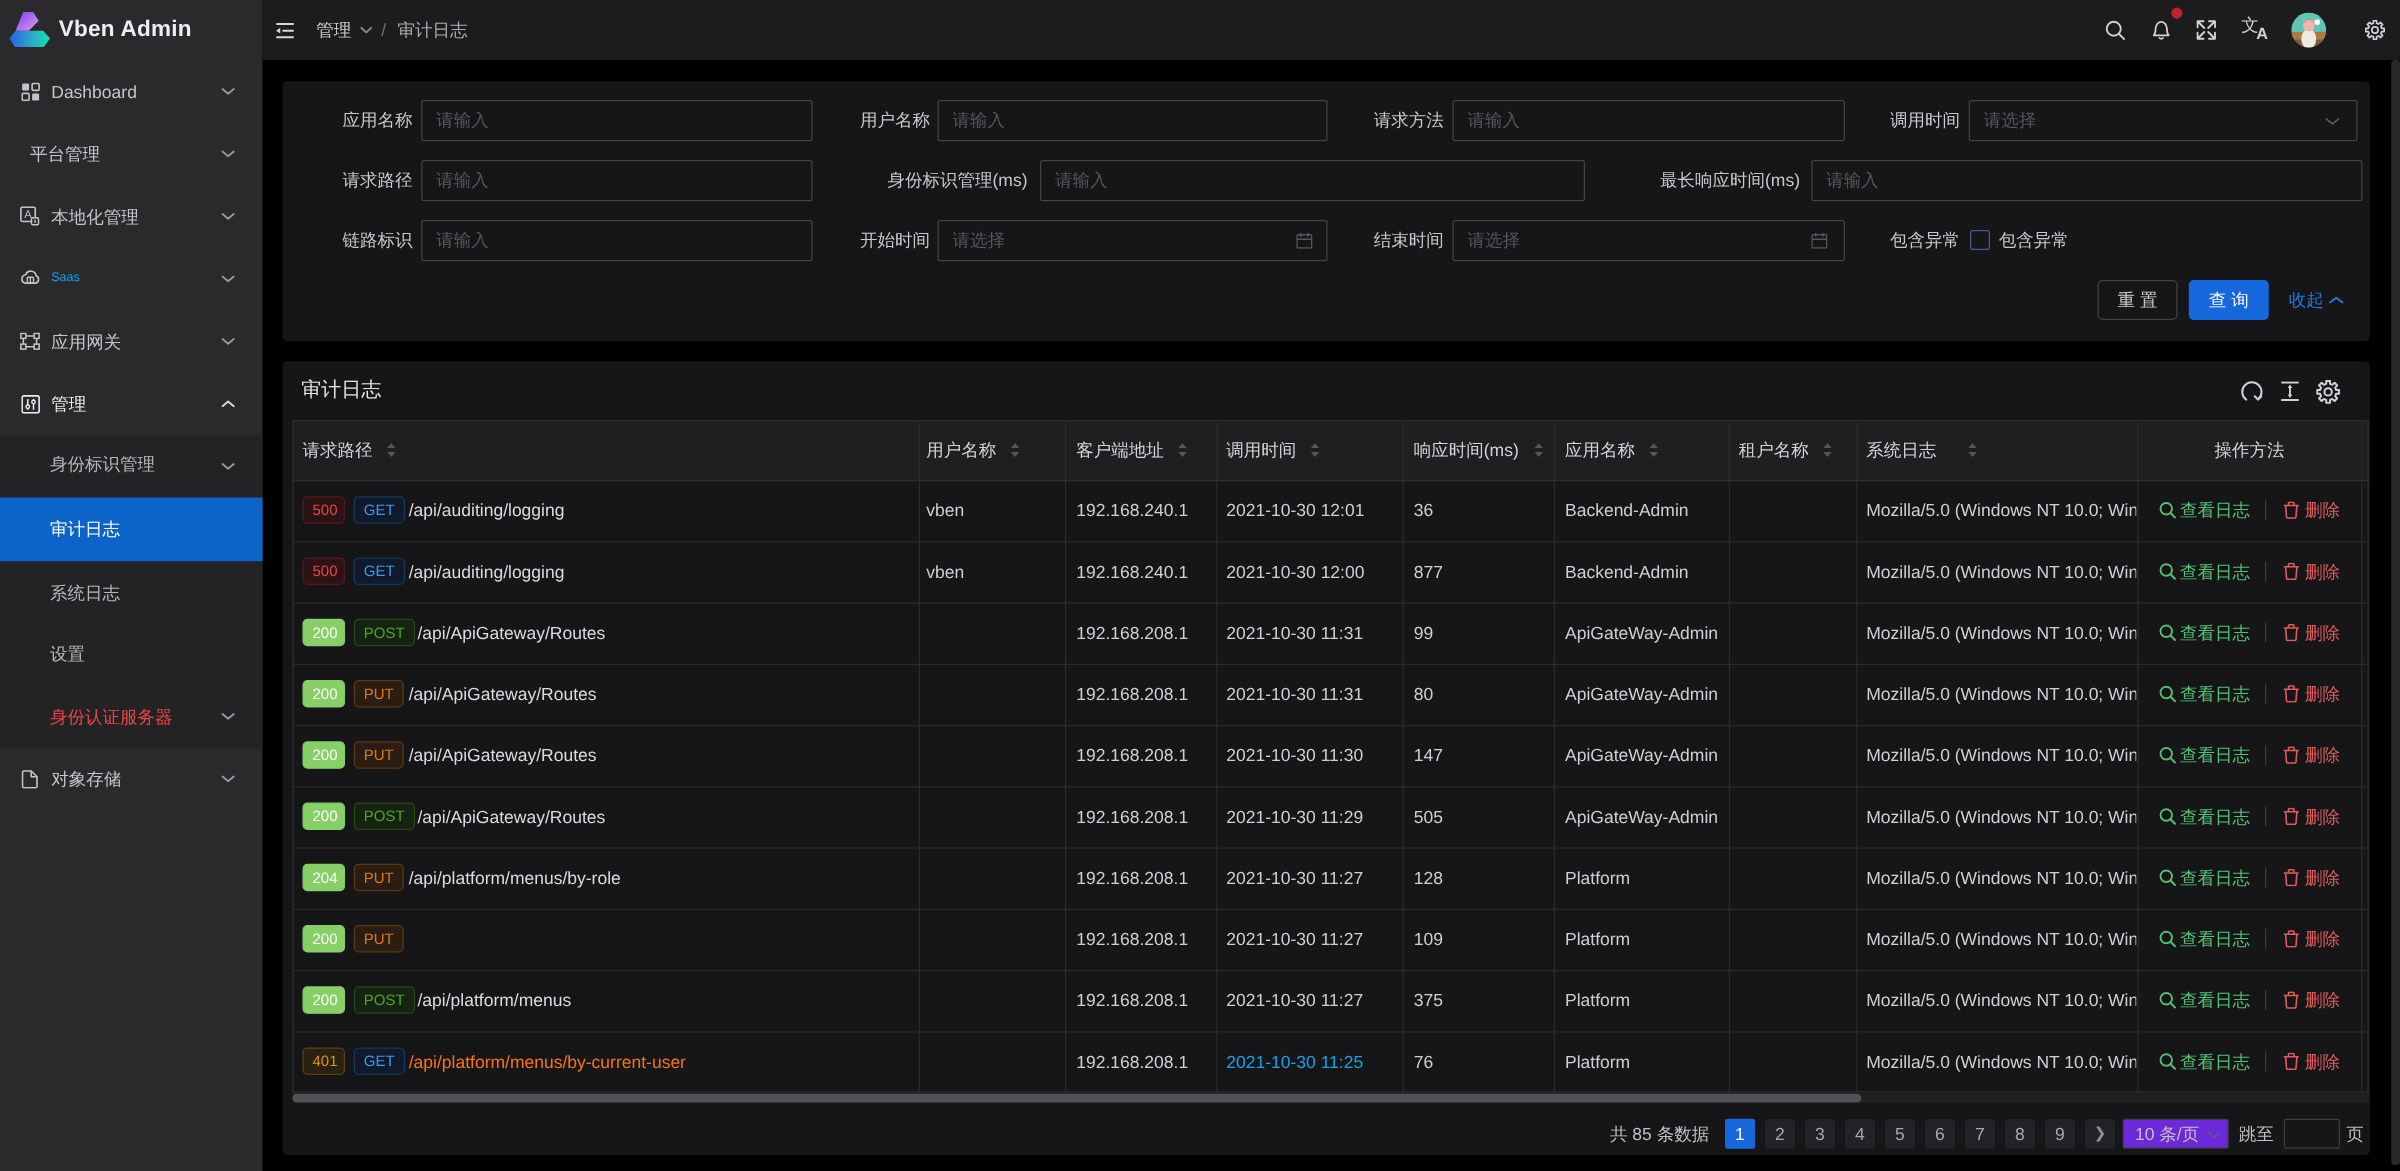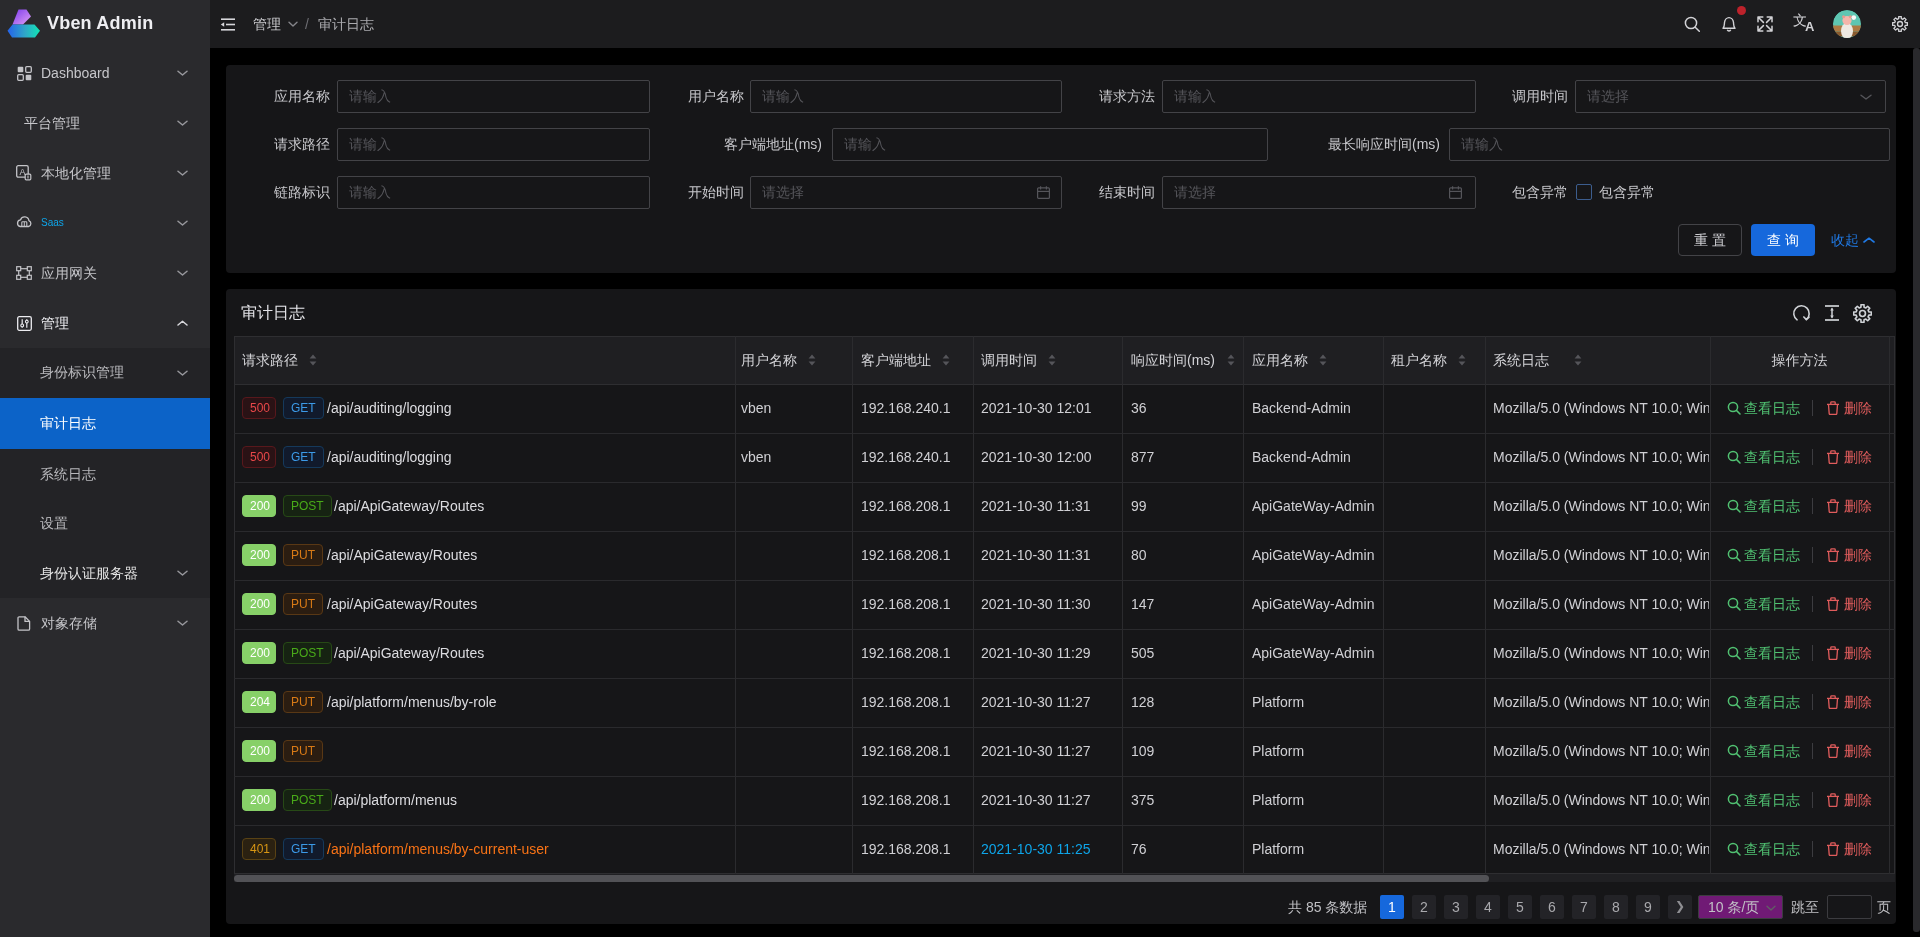--- a/index.html
+++ b/index.html
@@ -95,21 +95,21 @@
       <polyline points="1,5 5.5,1.2 10,5" stroke="#d8d8dc" stroke-width="1.5" stroke-linecap="round" stroke-linejoin="round"></polyline>
     </svg>
 <div class="abs" style="left:40px;top:363px;line-height:20px;font-size:14px;color:#b8b8bc;font-family:Liberation Serif, serif;">身份标识管理</div>
     <svg class="abs" style="left:177px;top:370px" width="11" height="6" viewBox="0 0 11 6" fill="none">
       <polyline points="1,1.2 5.5,5 10,1.2" stroke="#97979c" stroke-width="1.5" stroke-linecap="round" stroke-linejoin="round"></polyline>
     </svg>
 <div class="abs" style="left:0;top:398px;width:210px;height:51px;background:#0c63c8"></div>
 <div class="abs" style="left:40px;top:413px;line-height:20px;font-size:14px;color:#fff">审计日志</div>
 <div class="abs" style="left:40px;top:464px;line-height:20px;font-size:14px;color:#b8b8bc;">系统日志</div>
 <div class="abs" style="left:40px;top:513px;line-height:20px;font-size:14px;color:#b8b8bc;">设置</div>
-<div class="abs" style="left:40px;top:563px;line-height:20px;font-size:14px;color:#e5e5e5;">身份认证服务器</div>
+<div class="abs" style="left:40px;top:563px;line-height:20px;font-size:14px;color:#ef4444;">身份认证服务器</div>
     <svg class="abs" style="left:177px;top:570px" width="11" height="6" viewBox="0 0 11 6" fill="none">
       <polyline points="1,1.2 5.5,5 10,1.2" stroke="#97979c" stroke-width="1.5" stroke-linecap="round" stroke-linejoin="round"></polyline>
     </svg>
 <svg class="abs" style="left:17px;top:616px" width="14" height="15" viewBox="0 0 14 15" fill="none">
       <path d="M1 2 a1.2 1.2 0 0 1 1.2 -1.2 H8 L12.6 5.4 V13 a1.2 1.2 0 0 1 -1.2 1.2 H2.2 A1.2 1.2 0 0 1 1 13 Z" stroke="#c4c4c8" stroke-width="1.3" stroke-linejoin="round"></path>
       <path d="M8 0.8 V5.4 H12.6" stroke="#c4c4c8" stroke-width="1.3" stroke-linejoin="round"></path>
     </svg>
     <div class="abs" style="left:41px;top:613px;line-height:20px;font-size:14px;color:#c6c6ca;">对象存储</div>
     <svg class="abs" style="left:177px;top:620px" width="11" height="6" viewBox="0 0 11 6" fill="none">
       <polyline points="1,1.2 5.5,5 10,1.2" stroke="#97979c" stroke-width="1.5" stroke-linecap="round" stroke-linejoin="round"></polyline>
@@ -172,21 +172,21 @@
 <div class="inp" style="left:750px;top:80px;width:312px">请输入</div>
 <div class="lbl" style="left:955px;top:80px;width:200px">请求方法</div>
 <div class="inp" style="left:1162px;top:80px;width:314px">请输入</div>
 <div class="lbl" style="left:1368px;top:80px;width:200px">调用时间</div>
 <div class="inp" style="left:1575px;top:80px;width:311px">请选择</div>
 <svg class="abs" style="left:1860px;top:94px" width="12" height="6" viewBox="0 0 12 6" fill="none">
       <polyline points="1,1.2 6.0,5 11,1.2" stroke="#55555a" stroke-width="1.4" stroke-linecap="round" stroke-linejoin="round"></polyline>
     </svg>
 <div class="lbl" style="left:130px;top:128px;width:200px">请求路径</div>
 <div class="inp" style="left:337px;top:128px;width:313px">请输入</div>
-<div class="lbl" style="left:622px;top:128px;width:200px">客户端地址(ms)</div>
+<div class="lbl" style="left:622px;top:128px;width:200px">身份标识管理(ms)</div>
 <div class="inp" style="left:832px;top:128px;width:436px">请输入</div>
 <div class="lbl" style="left:1240px;top:128px;width:200px">最长响应时间(ms)</div>
 <div class="inp" style="left:1449px;top:128px;width:441px">请输入</div>
 <div class="lbl" style="left:130px;top:176px;width:200px">链路标识</div>
 <div class="inp" style="left:337px;top:176px;width:313px">请输入</div>
 <div class="lbl" style="left:544px;top:176px;width:200px">开始时间</div>
 <div class="inp" style="left:750px;top:176px;width:312px">请选择</div>
 <div class="lbl" style="left:955px;top:176px;width:200px">结束时间</div>
 <div class="inp" style="left:1162px;top:176px;width:314px">请选择</div>
 <svg class="abs" style="left:1037px;top:186px" width="13" height="13" viewBox="0 0 13 13" fill="none">
@@ -498,20 +498,20 @@
 <div class="pgi" style="left:1380px;top:895px;background:#1668dc;color:#fff">1</div>
 <div class="pgi" style="left:1412px;top:895px">2</div>
 <div class="pgi" style="left:1444px;top:895px">3</div>
 <div class="pgi" style="left:1476px;top:895px">4</div>
 <div class="pgi" style="left:1508px;top:895px">5</div>
 <div class="pgi" style="left:1540px;top:895px">6</div>
 <div class="pgi" style="left:1572px;top:895px">7</div>
 <div class="pgi" style="left:1604px;top:895px">8</div>
 <div class="pgi" style="left:1636px;top:895px">9</div>
 <div class="pgi" style="left:1668px;top:895px;color:#8f8f93;font-size:12px;line-height:23px">❯</div>
-<div class="abs" style="left:1698px;top:895px;width:85px;height:24px;border:1px solid #3c3c40;border-radius:2px;background:#701a75;color:#c2c2c6;font-size:14px;line-height:22px;padding-left:9px">10 条/页</div>
+<div class="abs" style="left:1698px;top:895px;width:85px;height:24px;border:1px solid #3c3c40;border-radius:2px;background:#6d28d9;color:#c2c2c6;font-size:14px;line-height:22px;padding-left:9px">10 条/页</div>
 <svg class="abs" style="left:1766px;top:905px" width="10" height="6" viewBox="0 0 10 6" fill="none">
       <polyline points="1,1.2 5.0,5 9,1.2" stroke="#606064" stroke-width="1.3" stroke-linecap="round" stroke-linejoin="round"></polyline>
     </svg>
 <div class="abs" style="left:1791px;top:897px;line-height:20px;font-size:14px;color:#c0c0c4">跳至</div>
 <div class="abs" style="left:1827px;top:895px;width:45px;height:24px;border:1px solid #3c3c40;border-radius:2px;background:transparent"></div>
 <div class="abs" style="left:1877px;top:897px;line-height:20px;font-size:14px;color:#c0c0c4">页</div>
 <div class="abs" style="left:1913px;top:48px;width:7px;height:884px;background:#29292c;border-radius:3px"></div>
 </div>
 </body></html>

